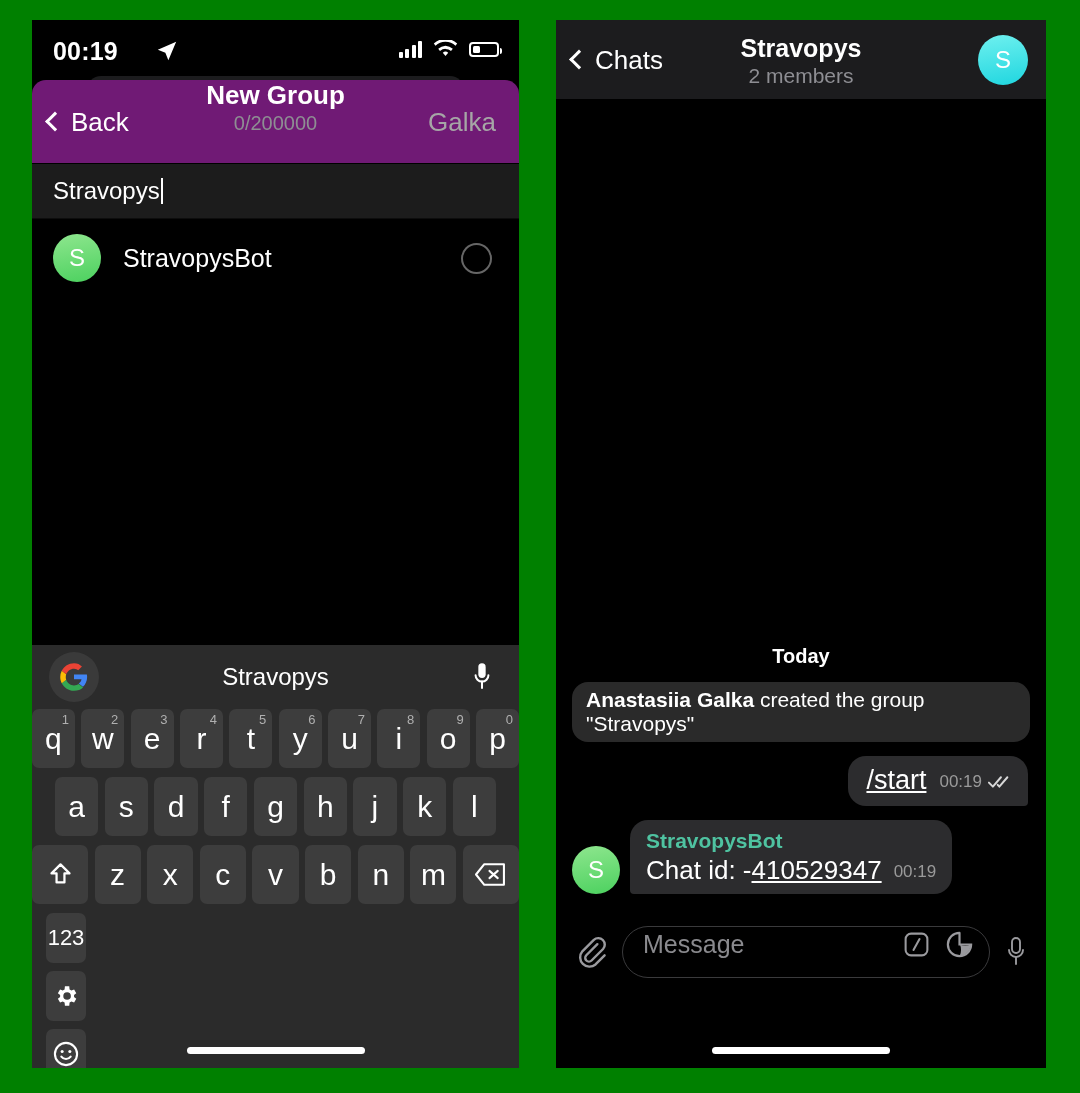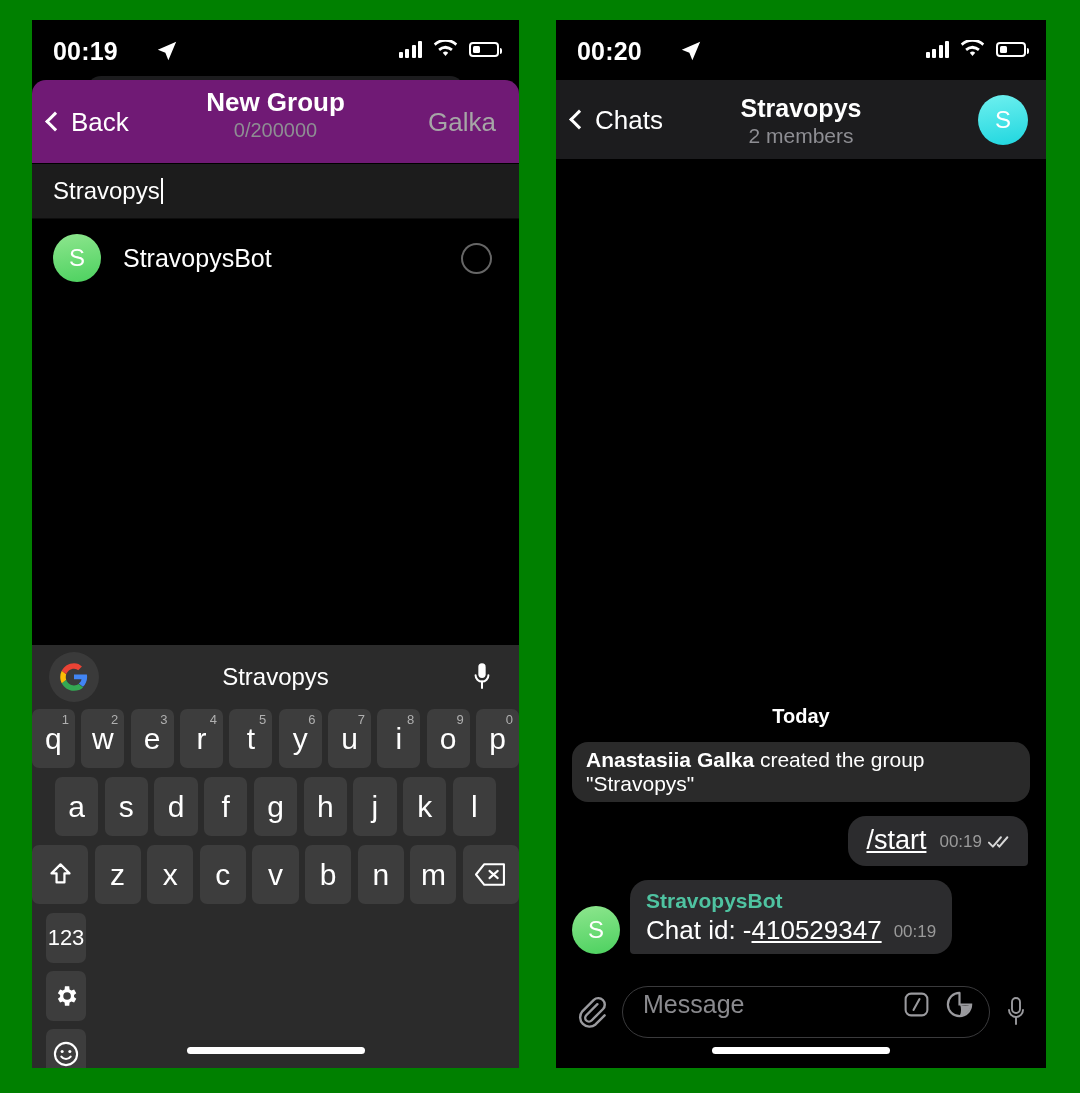--- a/index.html
+++ b/index.html
@@ -42,21 +42,21 @@
   .nav {
     position:relative; background:#701a75; height:84px;
     border-radius:14px 14px 0 0; border-bottom:1px solid #000;
   }
   .nav-back {
     position:absolute; left:16px; top:50%; transform:translateY(-50%);
     display:flex; align-items:center; gap:9px; color:#fff; font-size:26px;
   }
   .chev { width:14px; height:14px; border-left:3.5px solid #fff; border-bottom:3.5px solid #fff;
           transform:rotate(45deg); margin-bottom:1px; }
-  .nav-title-wrap { position:absolute; left:0; right:0; top:7px; text-align:center; }
+  .nav-title-wrap { position:absolute; left:0; right:0; top:0; text-align:center; }
   .nav-title { color:#fff; font-size:26px; font-weight:bold; line-height:1.18; }
   .nav-sub { color:#8e8e93; font-size:20px; line-height:1.25; }
   .nav-next { position:absolute; right:23px; top:50%; transform:translateY(-50%);
               color:#a6a6a6; font-size:26px; }
 
   .searchfield {
     height:55px; background:#1c1c1c; display:flex; align-items:center;
     padding-left:21px; border-bottom:1px solid #0d0d0d;
   }
   .searchfield span { color:#fff; font-size:24px; }
@@ -295,44 +295,20 @@
           </svg>
         </div>
       </div>
 
       <div class="home-ind"></div>
     </div>
   </div>
 
   <div class="phone" id="phone-right">
 
-    <div class="statusbar">
-      <div class="sb-time">00:20</div>
-      <div class="sb-loc" style="left:124px">
-        <svg width="22" height="22" viewBox="0 0 24 24">
-            <path d="M22 2L2 10.5l8.2 3.3L13.5 22z" fill="#fff"></path>
-          </svg>
-      </div>
-      <div class="sb-right">
-        <div class="bars">
-            <i></i>
-            <i></i>
-            <i></i>
-            <i></i>
-          </div>
-        <svg width="25" height="19" viewBox="0 0 24 18">
-          <path d="M12 15.2l2.6-3.1a4 4 0 0 0-5.2 0z" fill="#fff"></path>
-          <path d="M12 8.4c2 0 3.9.7 5.3 2l1.7-2.1A11 11 0 0 0 12 5.3a11 11 0 0 0-7 3l1.7 2.1a8 8 0 0 1 5.3-2z" fill="#fff"></path>
-          <path d="M12 1.6c3.7 0 7.1 1.4 9.6 3.7l1.6-2A16 16 0 0 0 12-1.2 16 16 0 0 0 .8 3.3l1.6 2A13.7 13.7 0 0 1 12 1.6z" fill="#fff"></path>
-        </svg>
-        <div class="batt">
-            <i></i>
-          </div>
-      </div>
-    </div>
 
     <div class="chat-nav">
       <div class="chat-back">
         <span class="chev"></span>
         <span>Chats</span>
       </div>
       <div class="chat-titlewrap">
         <div class="chat-title">Stravopys</div>
         <div class="chat-sub">2 members</div>
       </div>

